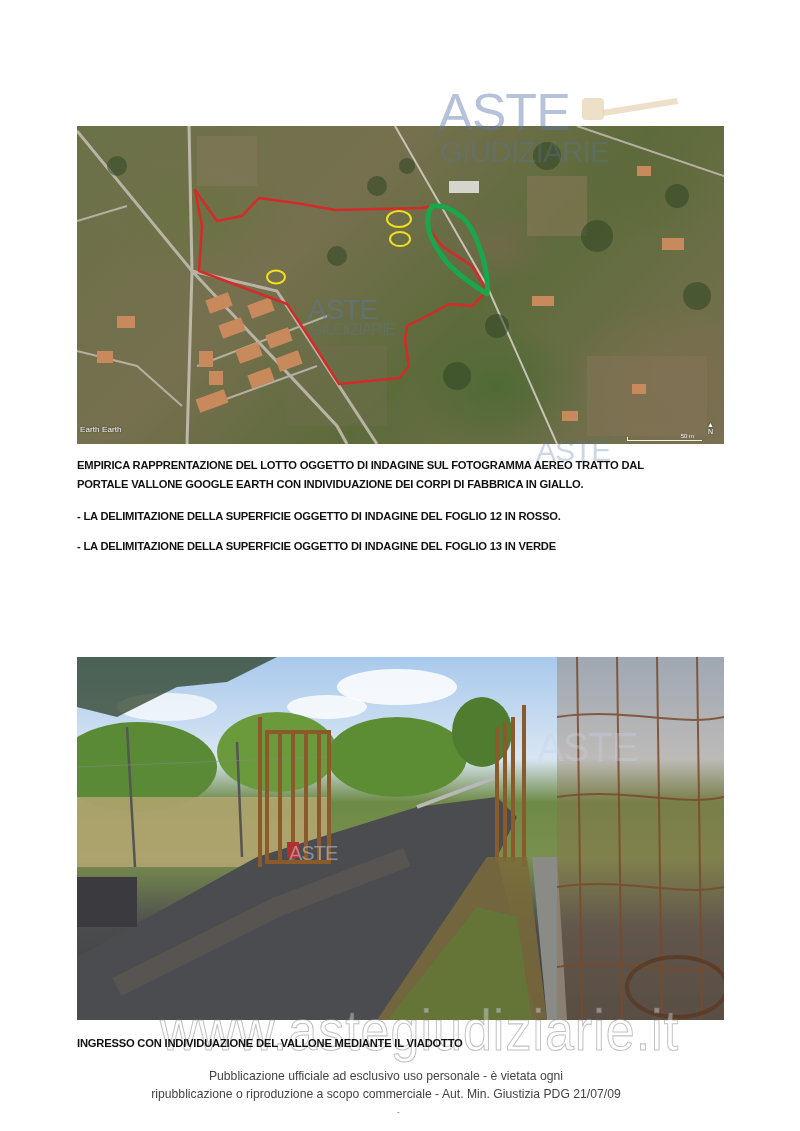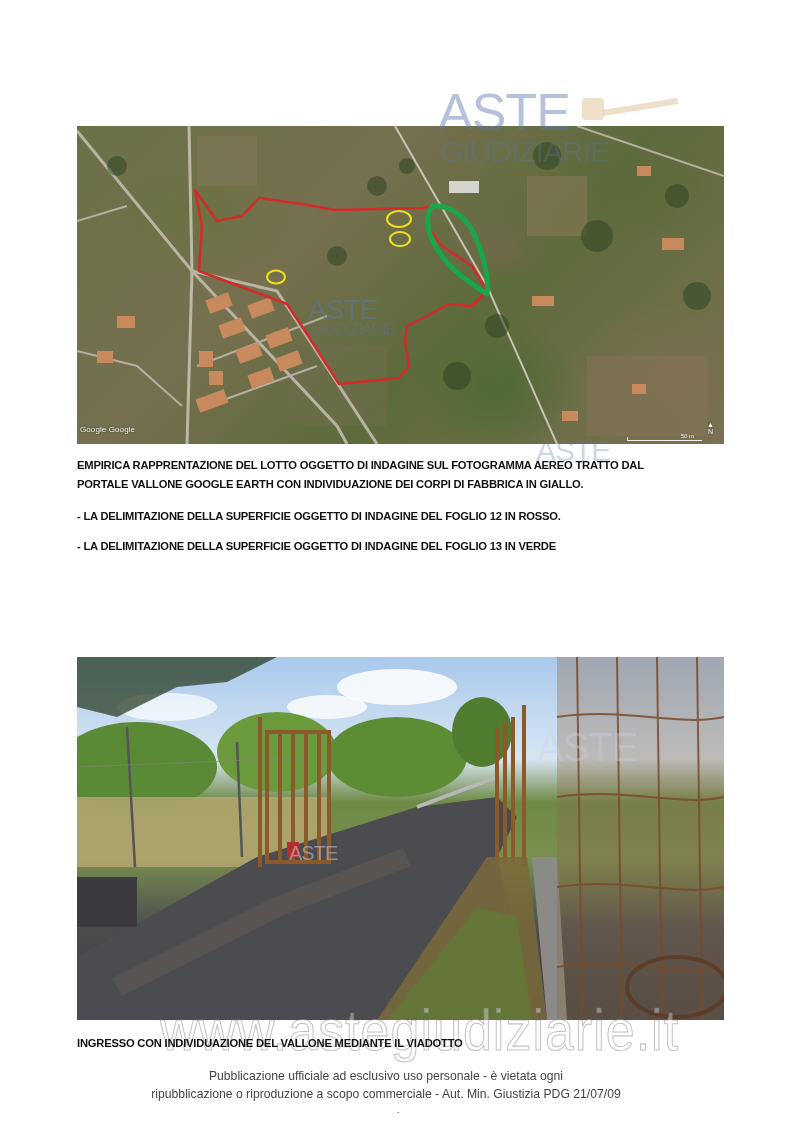--- a/index.html
+++ b/index.html
@@ -133,21 +133,21 @@
       </g>
 
       <path d="M118 64 L140 95 L165 90 L182 72 L225 78 L258 84 L345 82 L355 80 L350 100 L365 120 L395 140 L410 165 L395 180 L372 178 L350 190 L330 200 L328 215 L332 240 L322 252 L262 258 L228 205 L210 178 L122 145 L125 100 Z" fill="none" stroke="#d42a2a" stroke-width="2.5" stroke-linejoin="round"></path>
 
       <path d="M355 80 C 370 78, 390 90, 398 110 C 405 125, 412 150, 410 168 C 395 158, 375 145, 365 130 C 352 112, 346 96, 355 80 Z" fill="none" stroke="#1aa64a" stroke-width="5" stroke-linejoin="round"></path>
 
       <ellipse cx="322" cy="93" rx="12" ry="8" fill="none" stroke="#f2e01c" stroke-width="2"></ellipse>
       <ellipse cx="323" cy="113" rx="10" ry="7" fill="none" stroke="#f2e01c" stroke-width="2"></ellipse>
       <ellipse cx="199" cy="151" rx="9" ry="6.5" fill="none" stroke="#f2e01c" stroke-width="2"></ellipse>
     </svg>
-    <div class="ge-logo">Google Google</div>
+    <div class="ge-logo">Earth Earth</div>
     <div class="north">▲<br><span>N</span></div>
     <div class="scale-bar"></div>
     <div class="scale-label">50 m</div>
   </div>
 
   <div class="wm-aste" style="left:438px; top:86px; font-size:52px;">ASTE</div>
   <div class="wm-aste wm-giud" style="left:440px; top:137px; font-size:30px;">GIUDIZIARIE</div>
   <svg class="gavel" style="left:582px; top:92px;" width="100" height="40">
     <rect x="0" y="6" width="22" height="22" rx="4" fill="#e3c9a3" opacity="0.6"></rect>
     <path d="M20 18 L95 6 L96 12 L22 24 Z" fill="#e3c9a3" opacity="0.6"></path>

